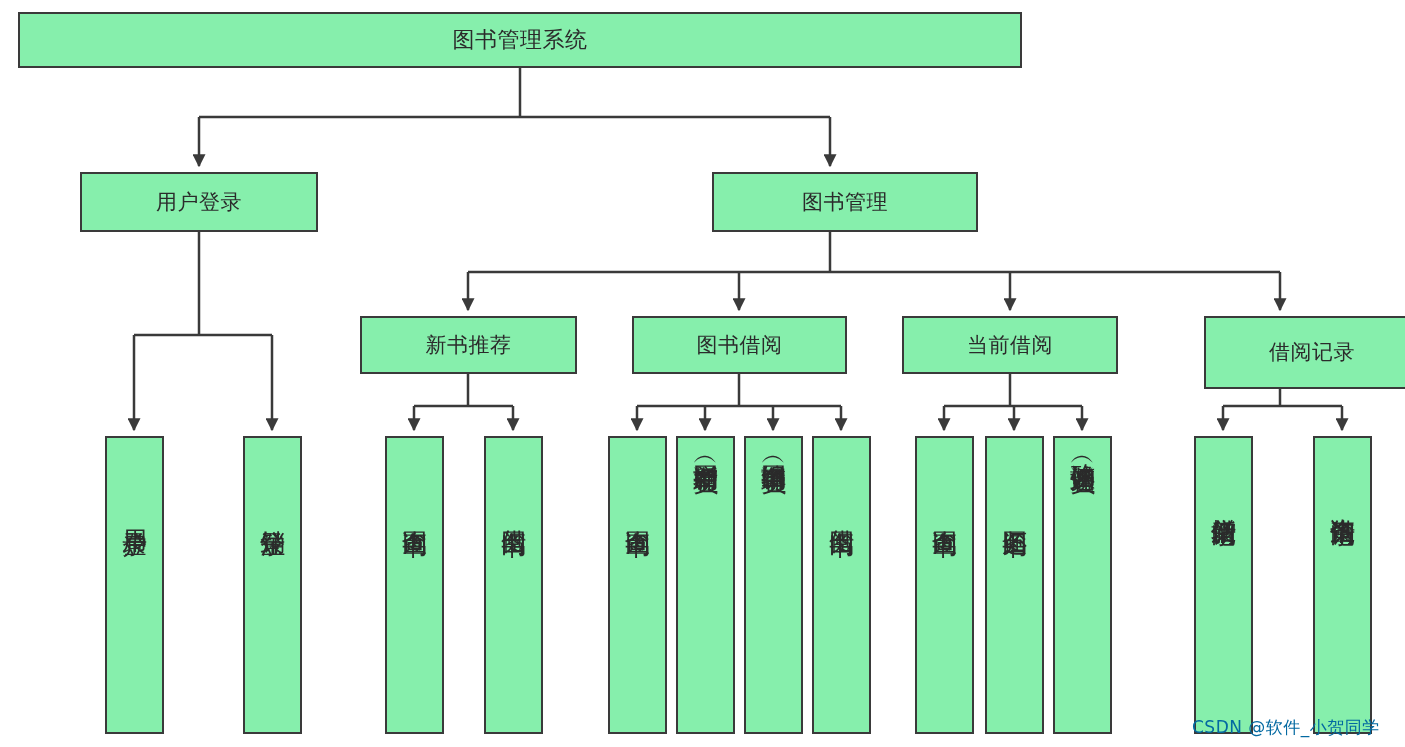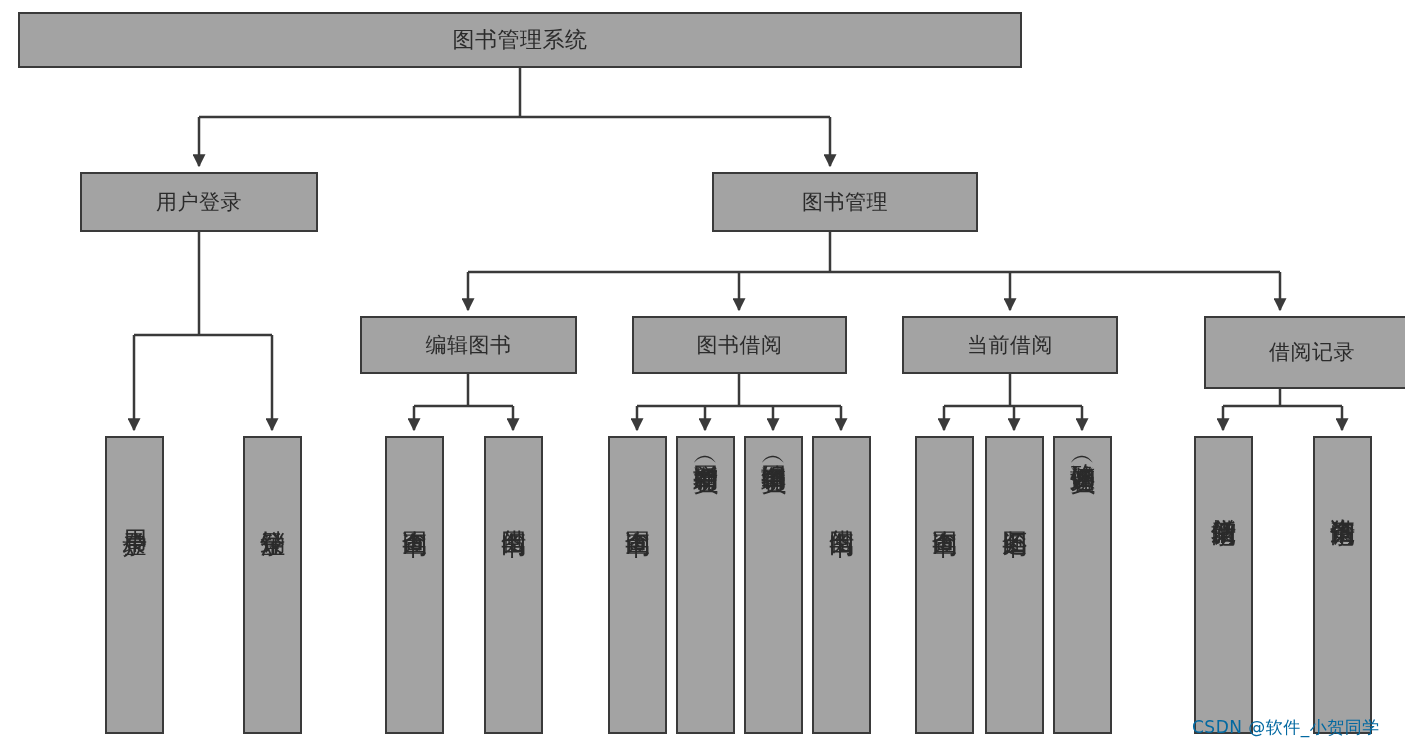--- a/index.html
+++ b/index.html
@@ -22,21 +22,21 @@
     left: 0;
     top: 0;
     width: 1405px;
     height: 747px;
     pointer-events: none;
   }
   .node {
     position: absolute;
     box-sizing: border-box;
     border: 2.5px solid #3a3a3a;
-    background: #a3a3a3;
+    background: #86efac;
     display: flex;
     align-items: center;
     justify-content: center;
     color: #2b2b2b;
   }
   .node .label {
     display: block;
     text-align: center;
     line-height: 1.18;
     white-space: nowrap;
@@ -133,21 +133,21 @@
   </div>
 
   <div class="node horiz" style="left: 80px; top: 172px; width: 238px; height: 60px;">
     <span class="label">用户登录</span>
   </div>
   <div class="node horiz" style="left: 712px; top: 172px; width: 266px; height: 60px;">
     <span class="label">图书管理</span>
   </div>
 
   <div class="node horiz" style="left: 360px; top: 316px; width: 217px; height: 58px;">
-    <span class="label">编辑图书</span>
+    <span class="label">新书推荐</span>
   </div>
   <div class="node horiz" style="left: 902px; top: 316px; width: 216px; height: 58px;">
     <span class="label">当前借阅</span>
   </div>
   <div class="node horiz" style="left: 632px; top: 316px; width: 215px; height: 58px;">
     <span class="label">图书借阅</span>
   </div>
   <div class="node horiz" style="left: 1172px; top: 316px; width: 216px; height: 73px; margin-left: 32px;">
     <span class="label">借阅记录</span>
   </div>

